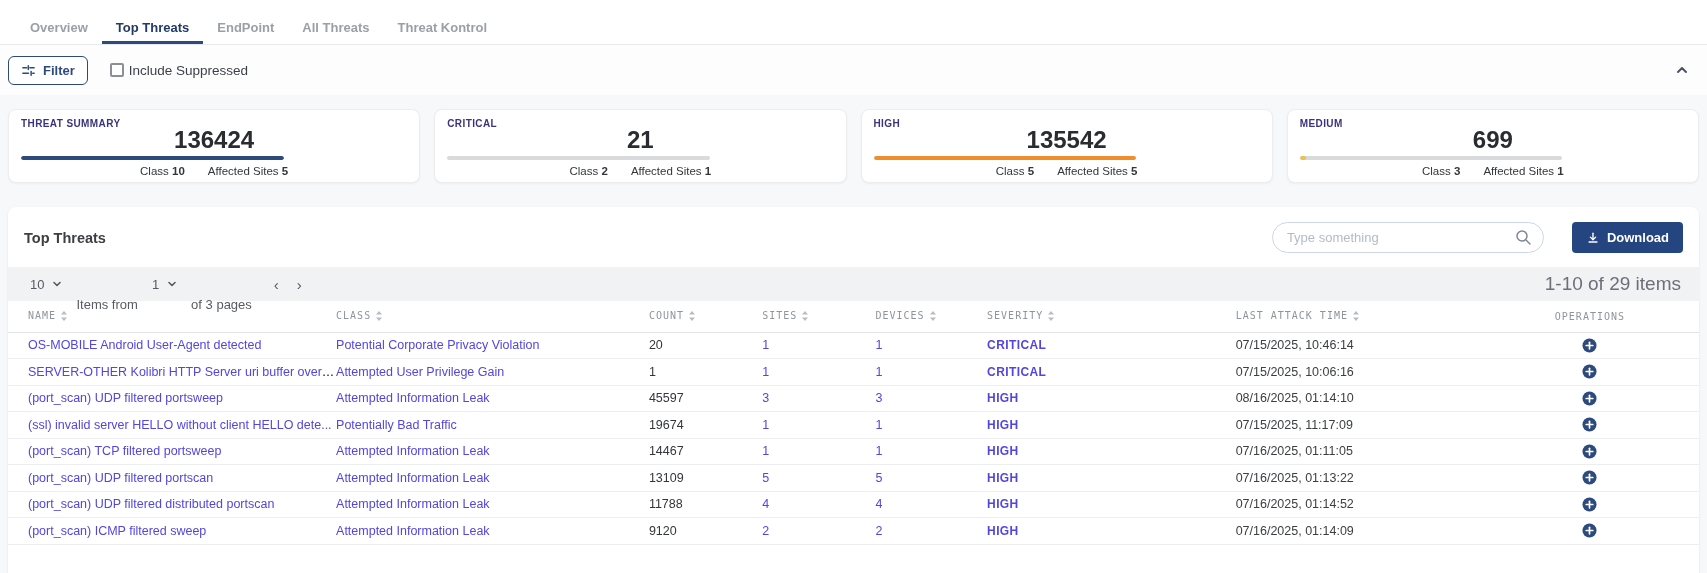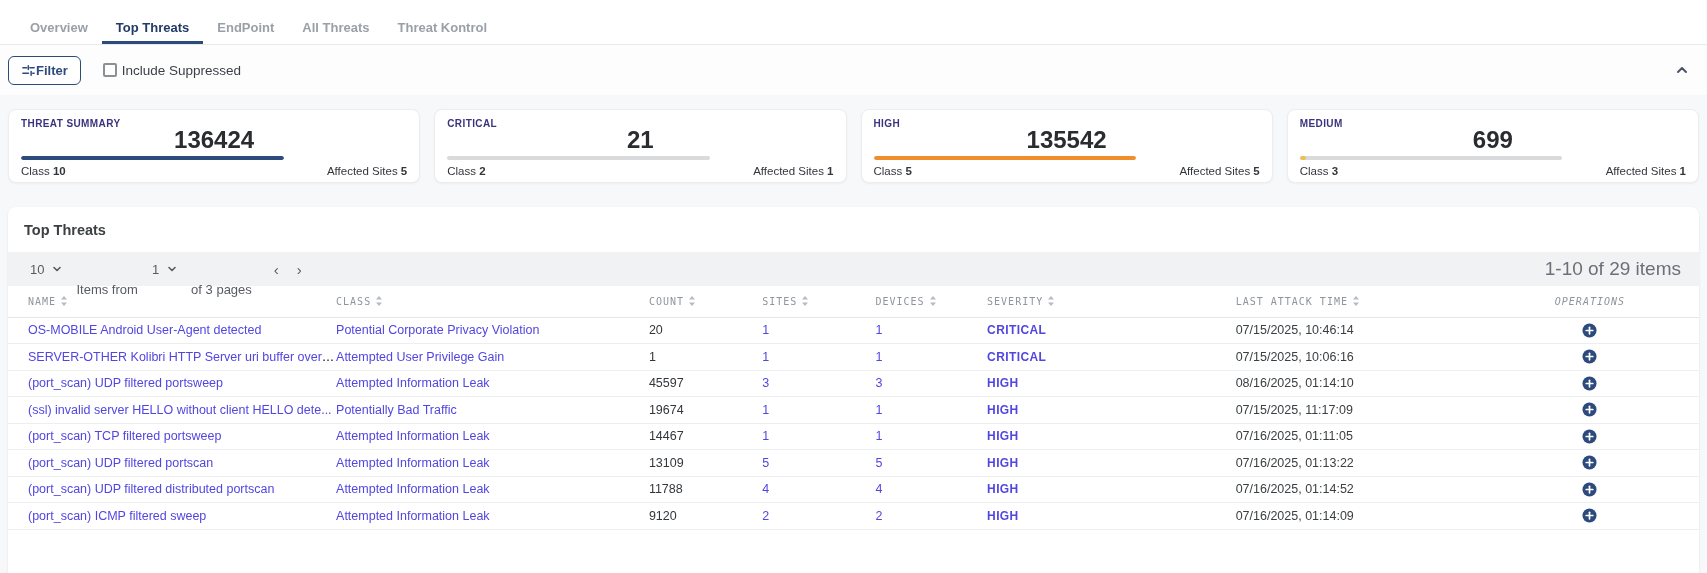--- a/index.html
+++ b/index.html
@@ -9,21 +9,21 @@
   
   .tabbar { background:#fff; display:flex; align-items:flex-end; height:45px;
             border-bottom:1px solid #e7e9ec; padding-left:16px; }
   .tab { font-size:13px; font-weight:bold; color:#9aa0a8; padding:6px 14px 9px 14px;
          cursor:pointer; white-space:nowrap; }
   .tab.active { color:#223a66; border-bottom:3px solid #2c4a7c; padding-bottom:6px; }
 
   
   .filterbar { background:#fdfdfe; display:flex; align-items:center; height:50px;
                padding:0 18px 0 8px; }
-  .filter-btn { display:flex; align-items:center; gap:0; background:#fff;
+  .filter-btn { display:flex; align-items:center; gap:7px; background:#fff;
                 border:1px solid #2c4a7c; border-radius:6px; padding:6px 12px;
                 color:#2c4a7c; font-size:13px; font-weight:bold; cursor:pointer;
                 font-family:"Liberation Sans", sans-serif; }
   .suppress { display:flex; align-items:center; gap:5px; margin-left:22px; cursor:pointer; }
   .suppress input { appearance:none; -webkit-appearance:none; width:14px; height:14px;
                     border:2px solid #8b9097; border-radius:2px; background:#fff; cursor:pointer; }
   .suppress span { font-size:13.5px; font-weight:500; color:#3b3f46; }
   .flex-spacer { flex:1; }
   .collapse { cursor:pointer; display:flex; }
 
@@ -31,21 +31,21 @@
   .cards { display:flex; gap:14px; padding:14px 8px 0 8px; }
   .card { flex:1; background:#fff; border:1px solid #ededf0; border-radius:8px;
           box-shadow:0 1px 2px rgba(20,30,60,.05); padding:8px 12px 7px 12px; height:74px; }
   .card-label { font-size:10px; font-weight:bold; letter-spacing:.4px; color:#3a3480;
                 text-transform:uppercase; }
   .card-value { text-align:center; font-size:24px; font-weight:bold; color:#2a2c30;
                 line-height:26px; margin-top:-2px; }
   .bar-track { width:68%; height:4px; border-radius:2px; background:#d9dadc;
                margin-top:3px; overflow:hidden; }
   .bar-fill { height:100%; border-radius:2px; width:0; }
-  .card-foot { display:flex; justify-content:space-between; margin-top:5px;
+  .card-foot { display:flex; justify-content:center; margin-top:5px;
                font-size:11.5px; color:#33363b;gap:23px; }
   .card-foot b { font-weight:bold; }
 
   
   .panel { background:#fff; border-radius:8px; margin:24px 8px 0 8px;
            box-shadow:0 1px 3px rgba(20,30,60,.08); height:400px; overflow:hidden; }
   .panel-head { display:flex; align-items:center; padding:15px 16px 14px 16px; }
   .panel-title { font-size:14.5px; font-weight:bold; color:#3c4043; }
   .head-right { margin-left:auto; display:flex; align-items:center; gap:28px; }
   .search { position:relative; width:272px; }
@@ -66,30 +66,30 @@
   .pag-label { color:#575b62;margin-top:41px; }
   .pnav { font-size:15px; color:#575b62; cursor:pointer; padding:0 4px; user-select:none; }
   .pnav.prev { margin-left:8px; }
   .range { font-size:19px; color:#6b7078; }
 
   
   table { width:100%; border-collapse:collapse; table-layout:fixed; }
   thead th { font-family:"DejaVu Sans Mono", monospace; font-size:10px; font-weight:normal;
              letter-spacing:1px; color:#8f959d; text-align:left; height:31px;
              border-bottom:1px solid #e3e5e8; vertical-align:middle; cursor:pointer; }
-  th .th-inner { display:inline-flex; align-items:center; gap:4px; }
+  th .th-inner { display:inline-flex; align-items:flex-start; gap:4px; }
   th:first-child, td:first-child { padding-left:20px; }
   tbody td { height:26.5px; border-bottom:1px solid #eceef0; font-size:12.5px;
              vertical-align:middle; white-space:nowrap; overflow:hidden;
              text-overflow:ellipsis; }
   .lnk { color:#5246e0; font-weight:500; text-decoration:none; cursor:pointer; }
   .c-count { color:#33363b; }
   .c-sev { color:#5246e0; font-weight:bold; font-size:12px; letter-spacing:.4px; }
   .c-time { color:#3c4043; }
-  .c-ops, th.c-ops { text-align:center;font-style:italic; }
+  .c-ops, th.c-ops { text-align:center; }
   .plus { display:inline-flex; cursor:pointer; vertical-align:middle; }
 </style>
 </head>
 <body>
 
 <div class="app">
 
   <nav class="tabbar">
     <div class="tab">Overview</div>
     <div class="tab active">Top Threats</div>
@@ -174,20 +174,39 @@
       </div>
     </div>
 
 
   </div>
 
   <div class="panel">
 
     <div class="panel-head">
       <div class="panel-title">Top Threats</div>
+      <div class="head-right">
+        <div class="search">
+          <input placeholder="Type something" style="">
+          <svg width="17" height="17" viewBox="0 0 17 17" fill="none" stroke="#7e8794" stroke-width="1.5" stroke-linecap="round">
+            <circle cx="7" cy="7" r="5"></circle>
+              <line x1="11" y1="11" x2="15" y2="15"></line>
+          </svg>
+        </div>
+        <button class="download">
+          <span style="display:flex;">
+            <svg width="14" height="14" viewBox="0 0 16 16" fill="none" stroke="#fff" stroke-width="1.6" stroke-linecap="round" stroke-linejoin="round">
+              <line x1="8" y1="2.5" x2="8" y2="9.5"></line>
+                <polyline points="5,7 8,10 11,7"></polyline>
+                <line x1="3.5" y1="12.5" x2="12.5" y2="12.5"></line>
+            </svg>
+          </span>
+          <span>Download</span>
+        </button>
+      </div>
     </div>
 
     <div class="pagebar">
       <span class="psel">
         <span>10</span>
         <svg width="10" height="10" viewBox="0 0 10 10" fill="none" stroke="#575b62" stroke-width="1.6" stroke-linecap="round" stroke-linejoin="round">
             <polyline points="2,3.5 5,6.5 8,3.5"></polyline>
           </svg>
       </span>
       <span class="pag-label">Items from</span>

